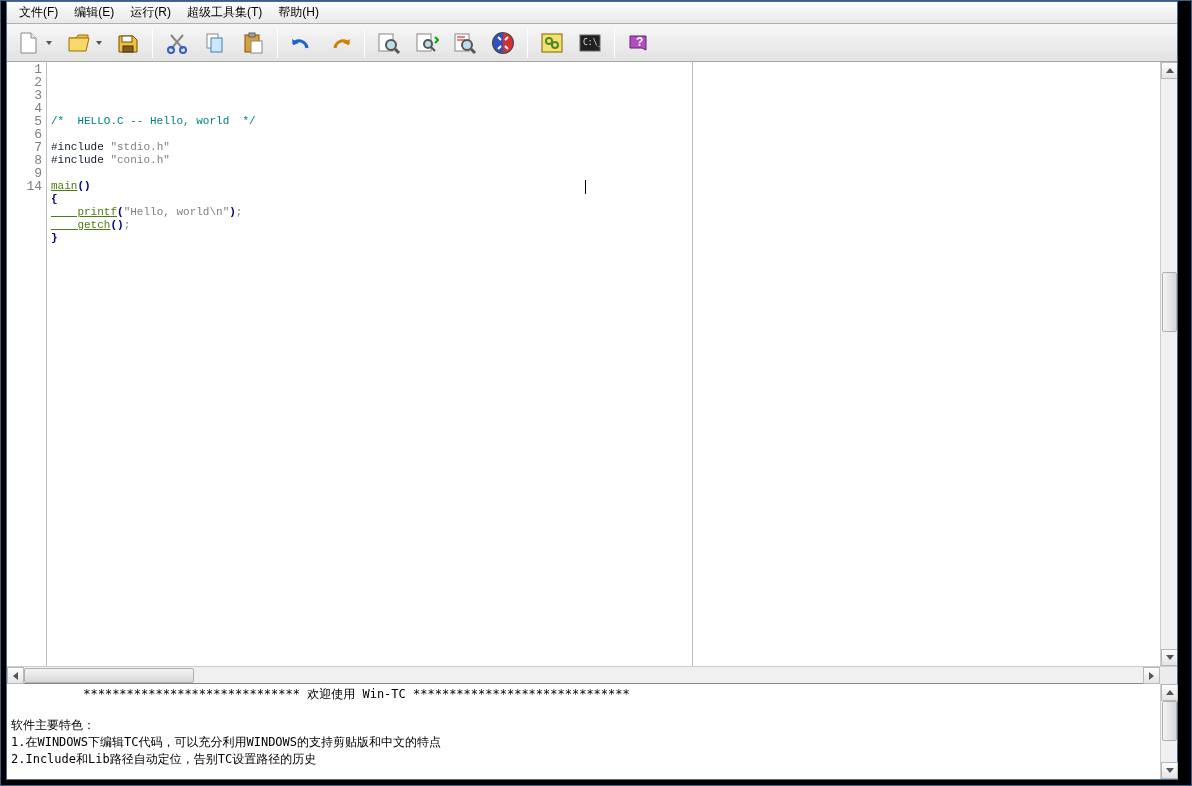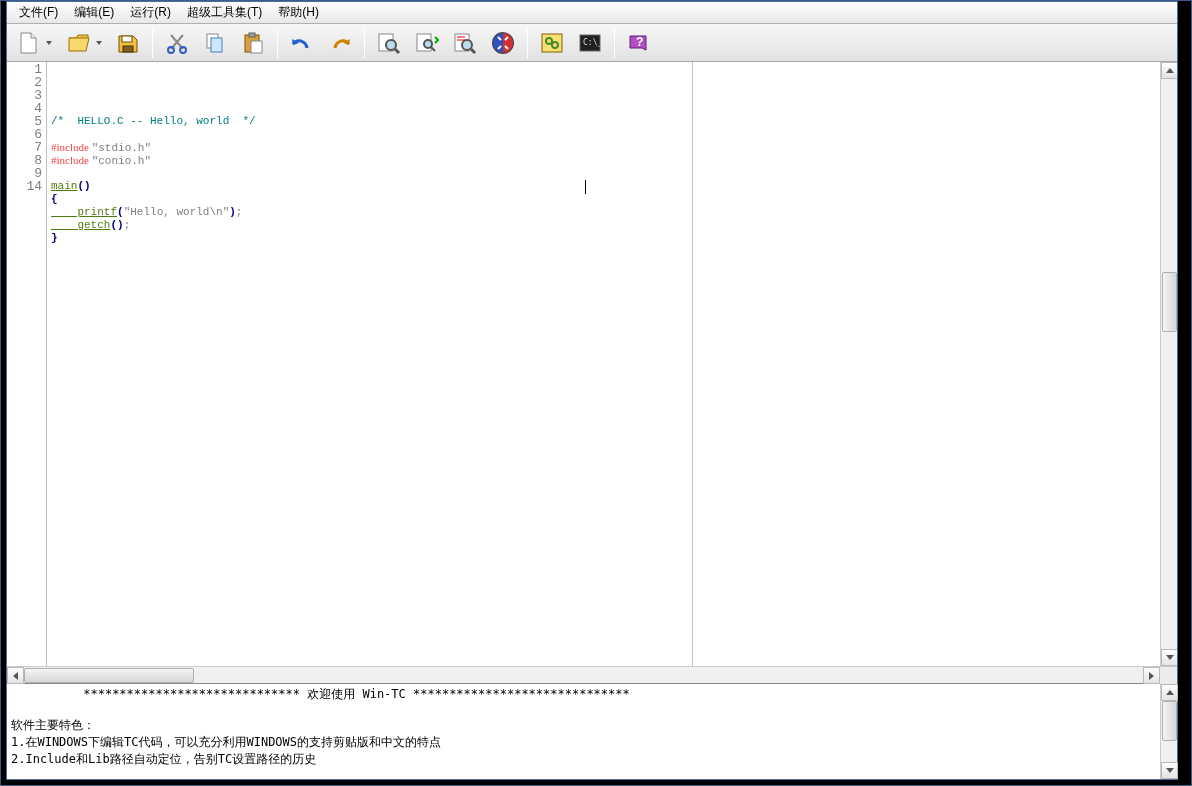--- a/index.html
+++ b/index.html
@@ -134,21 +134,21 @@
     flex: 1;
     position: relative;
     font-family: Consolas, "Courier New", monospace;
     font-size: 11px;
     padding: 1px 4px;
     white-space: pre;
     line-height: 13px;
   }
   .code .line { height: 13px; }
   .c-comment { color: #008080; }
-  .c-pre { color: #ef4444; font-family: Liberation Serif, serif; }
+  .c-pre { color: #0f172a; }
   .c-str { color: #808080; }
   .c-kw { color: #4d7c0f; text-decoration: underline; }
   .c-paren { color: #000080; font-weight: bold;}
   .c-op { color: #808080; }
   .split-v {
     position:absolute; top:0; bottom:0; left:645px; width:1px; background:#c0c0c0;
   }
   .cursor-caret {
     position:absolute; left:538px; top:118px; width:1px; height:14px; background:#000;
   }

